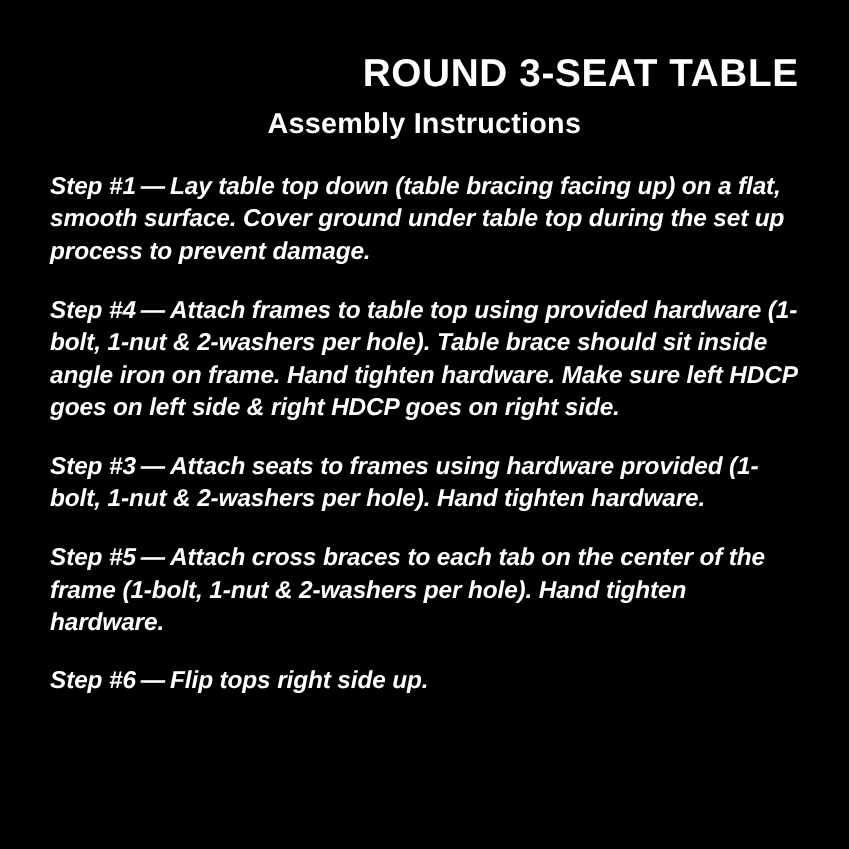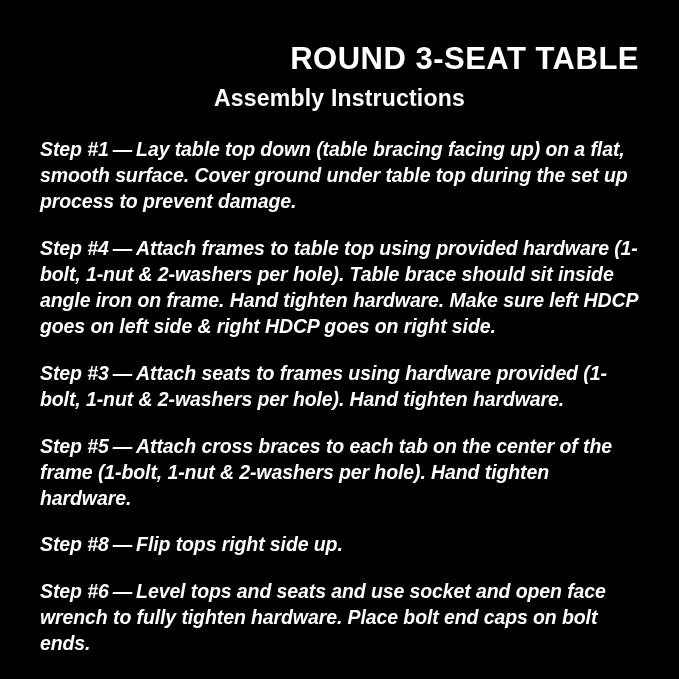--- a/index.html
+++ b/index.html
@@ -79,21 +79,18 @@
 
     <p class="step">
       <span class="step-label">Step #3</span><span class="dash">—</span><span class="step-text">Attach seats to frames using hardware provided (1-bolt, 1-nut &amp; 2-washers per hole). Hand tighten hardware.</span>
     </p>
 
     <p class="step">
       <span class="step-label">Step #5</span><span class="dash">—</span><span class="step-text">Attach cross braces to each tab on the center of the frame (1-bolt, 1-nut &amp; 2-washers per hole). Hand tighten hardware.</span>
     </p>
 
     <p class="step">
-      <span class="step-label">Step #8</span><span class="dash">—</span><span class="step-text">Flip tops right side up.</span>
+      <span class="step-label">Step #6</span><span class="dash">—</span><span class="step-text">Flip tops right side up.</span>
     </p>
 
-    <p class="step">
-      <span class="step-label">Step #6</span><span class="dash">—</span><span class="step-text">Level tops and seats and use socket and open face wrench to fully tighten hardware. Place bolt end caps on bolt ends.</span>
-    </p>
 
   </div>
 </div>
 
 </body></html>

